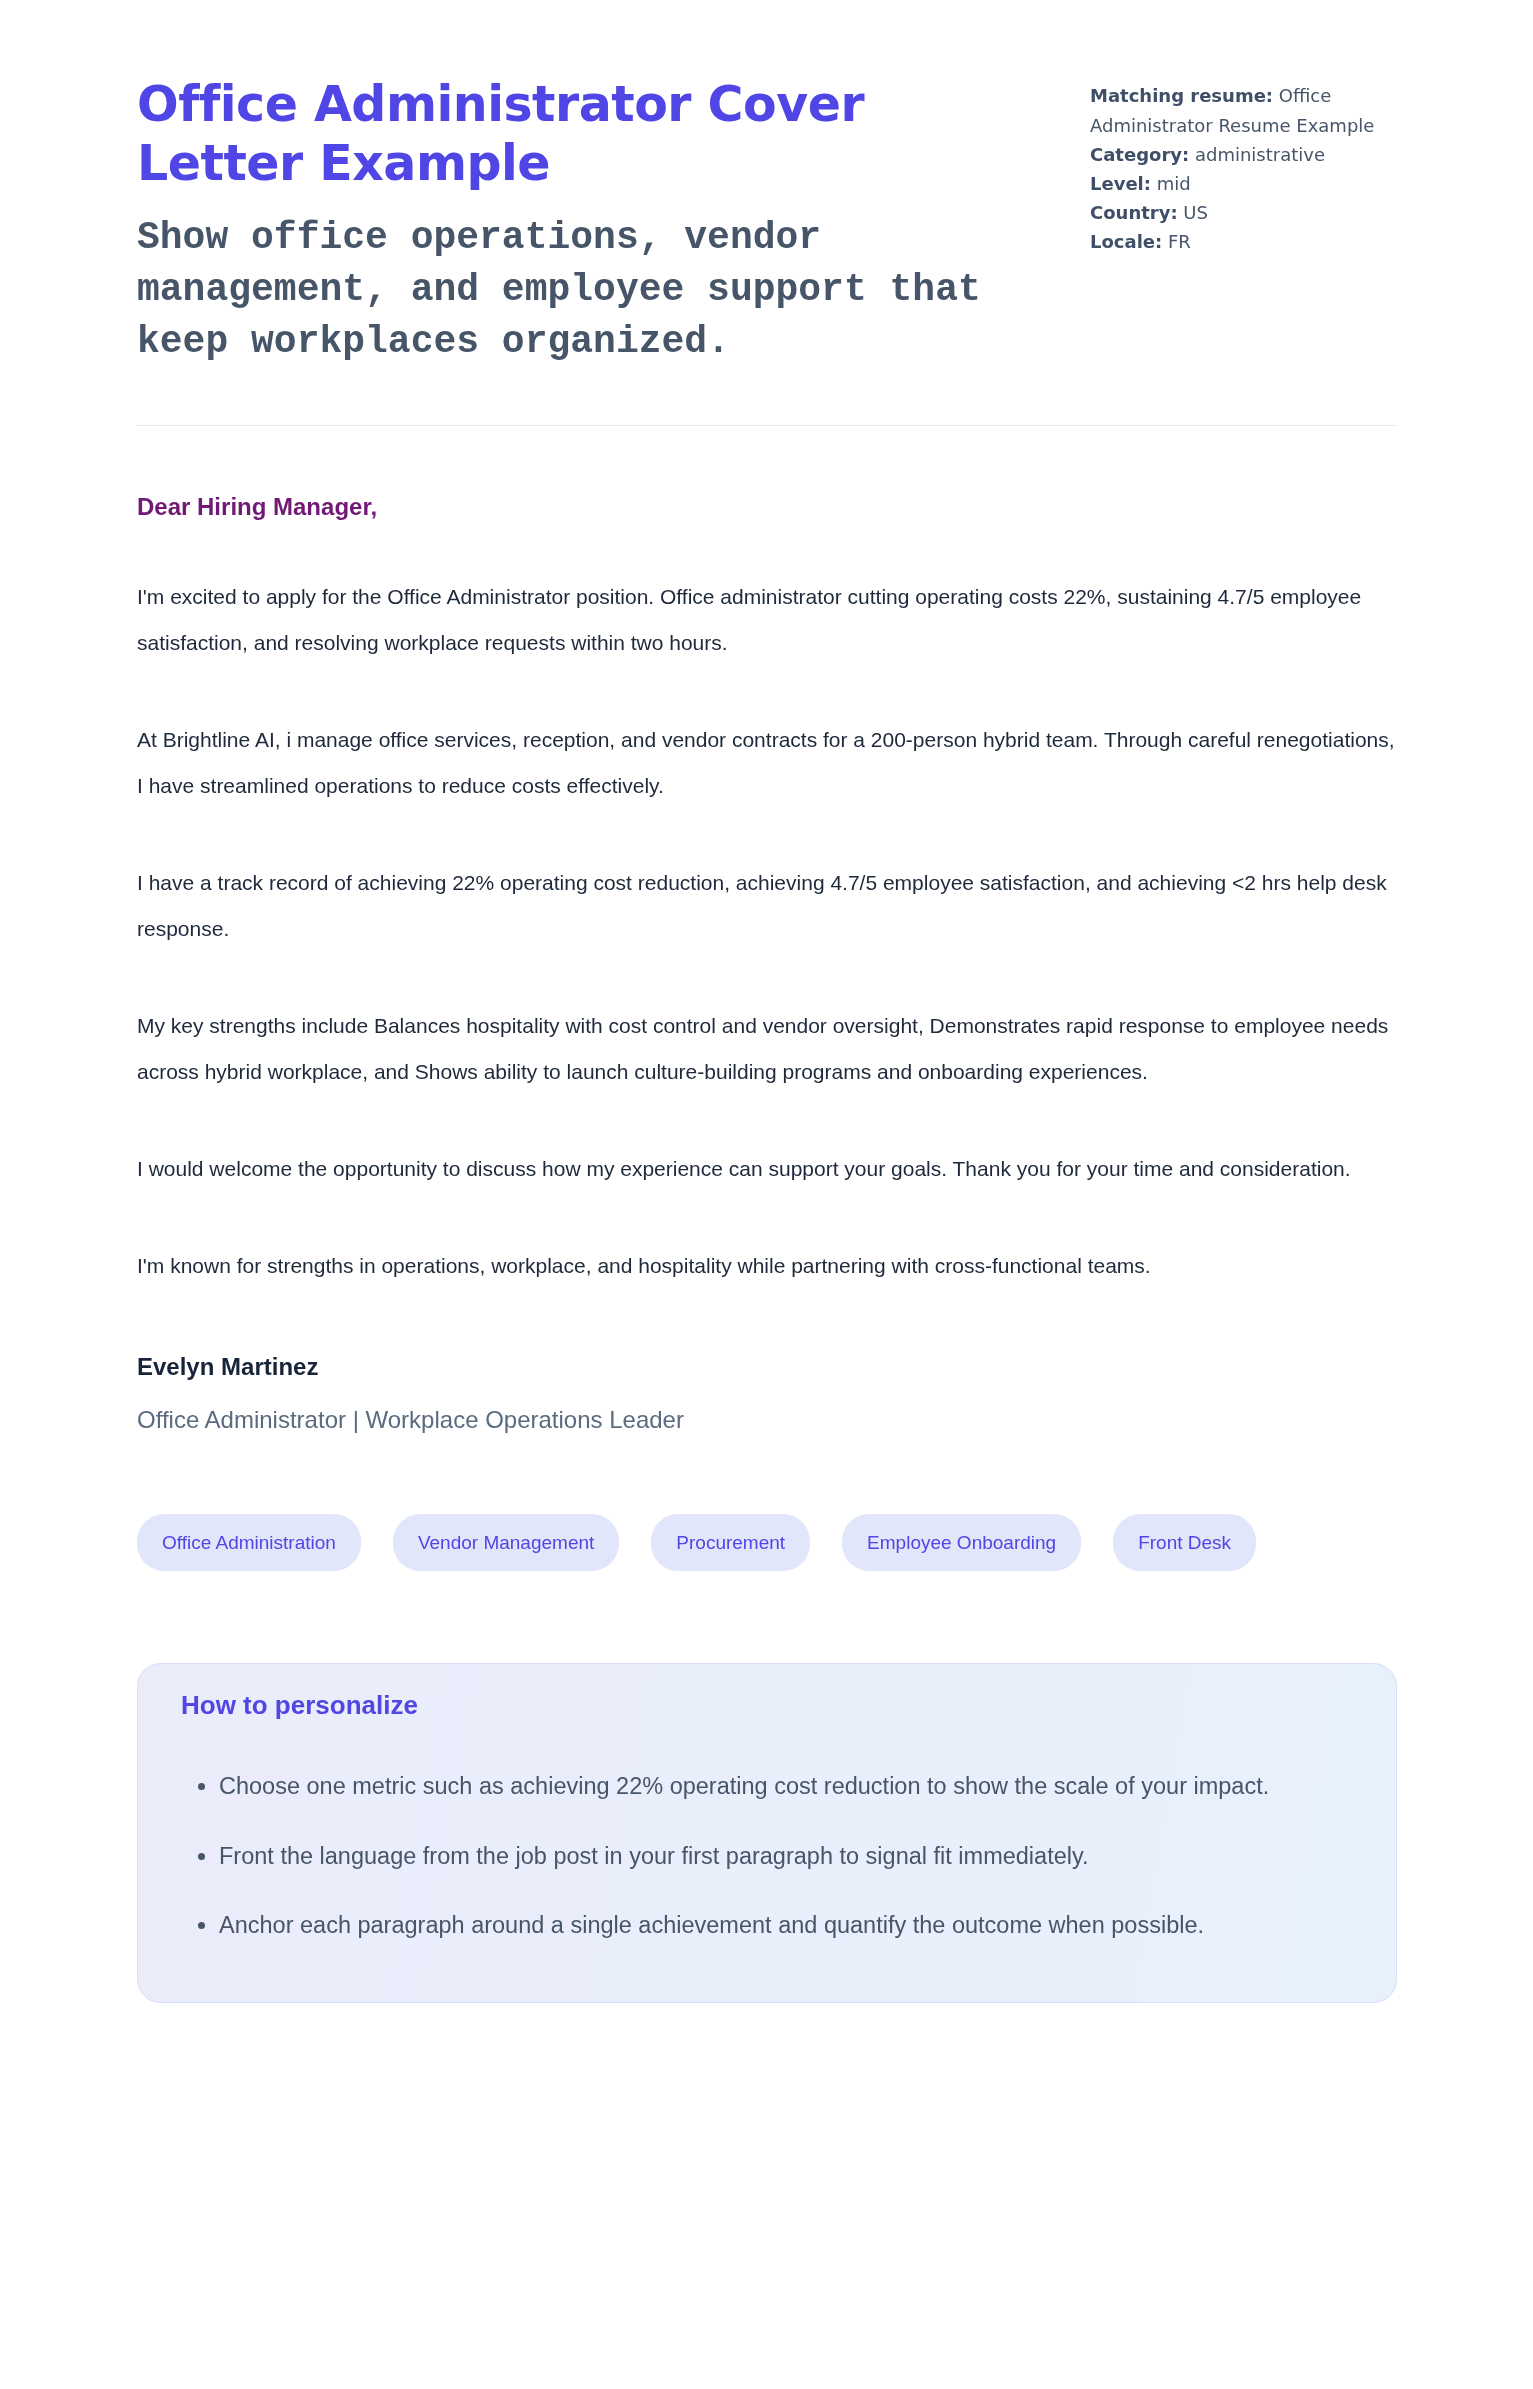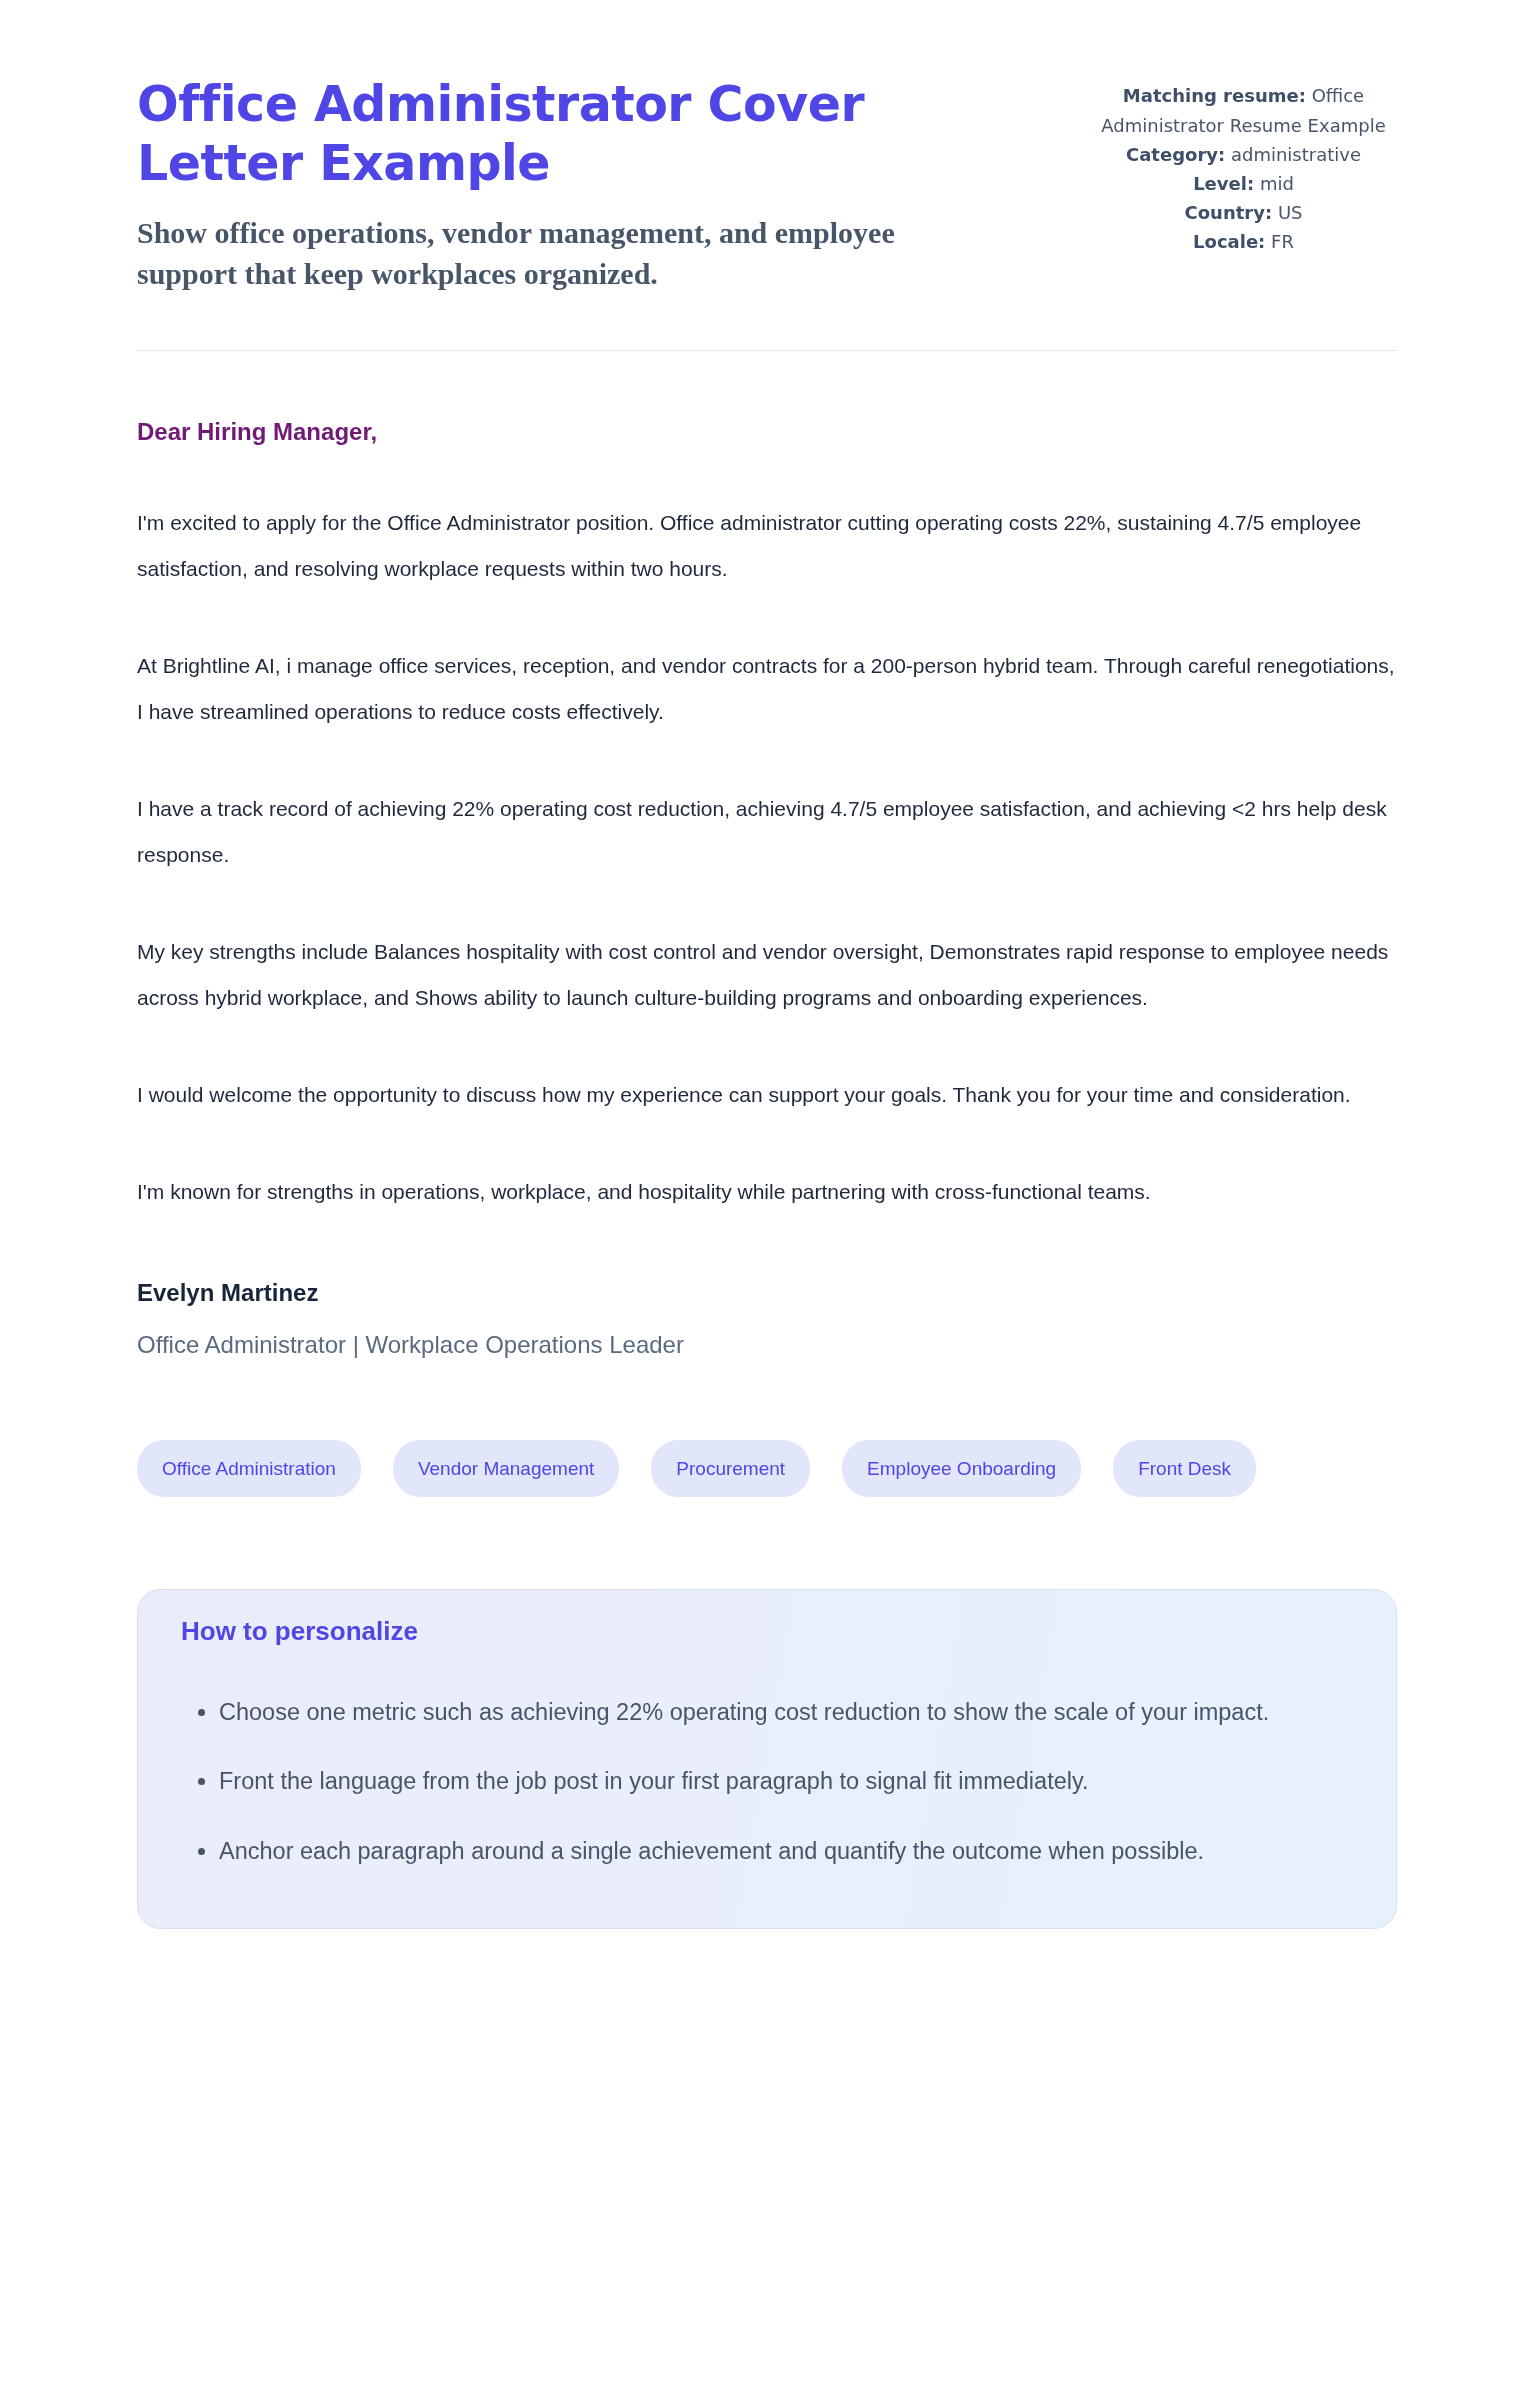--- a/index.html
+++ b/index.html
@@ -26,33 +26,33 @@
     font-family: "DejaVu Sans", sans-serif;
     font-weight: 700;
     font-size: 49px;
     line-height: 1.2;
     color: #4f46e5;
     margin: 0;
     max-width: 884px;
     letter-spacing: -0.5px;
   }
   .page-subtitle {
-    font-family: Liberation Serif, serif;
-    font-weight: 700;
-    font-size: 30px;
+    font-family: Liberation Mono, monospace;
+    font-weight: 700;
+    font-size: 38px;
     line-height: 1.38;
     color: #475569;
     margin: 18px 0 0;
     max-width: 857px;
   }
   .meta {
     flex-shrink: 0;
     max-width: 307px;
     margin-top: 5.4px;
-    text-align: center;
+    text-align: left;
     font-family: "DejaVu Sans", sans-serif;
     font-size: 18px;
     line-height: 1.62;
     color: #475569;
   }
   .meta-label { font-weight: 700; color: #3f4f68; }
 
   
   .divider {
     border: none;

